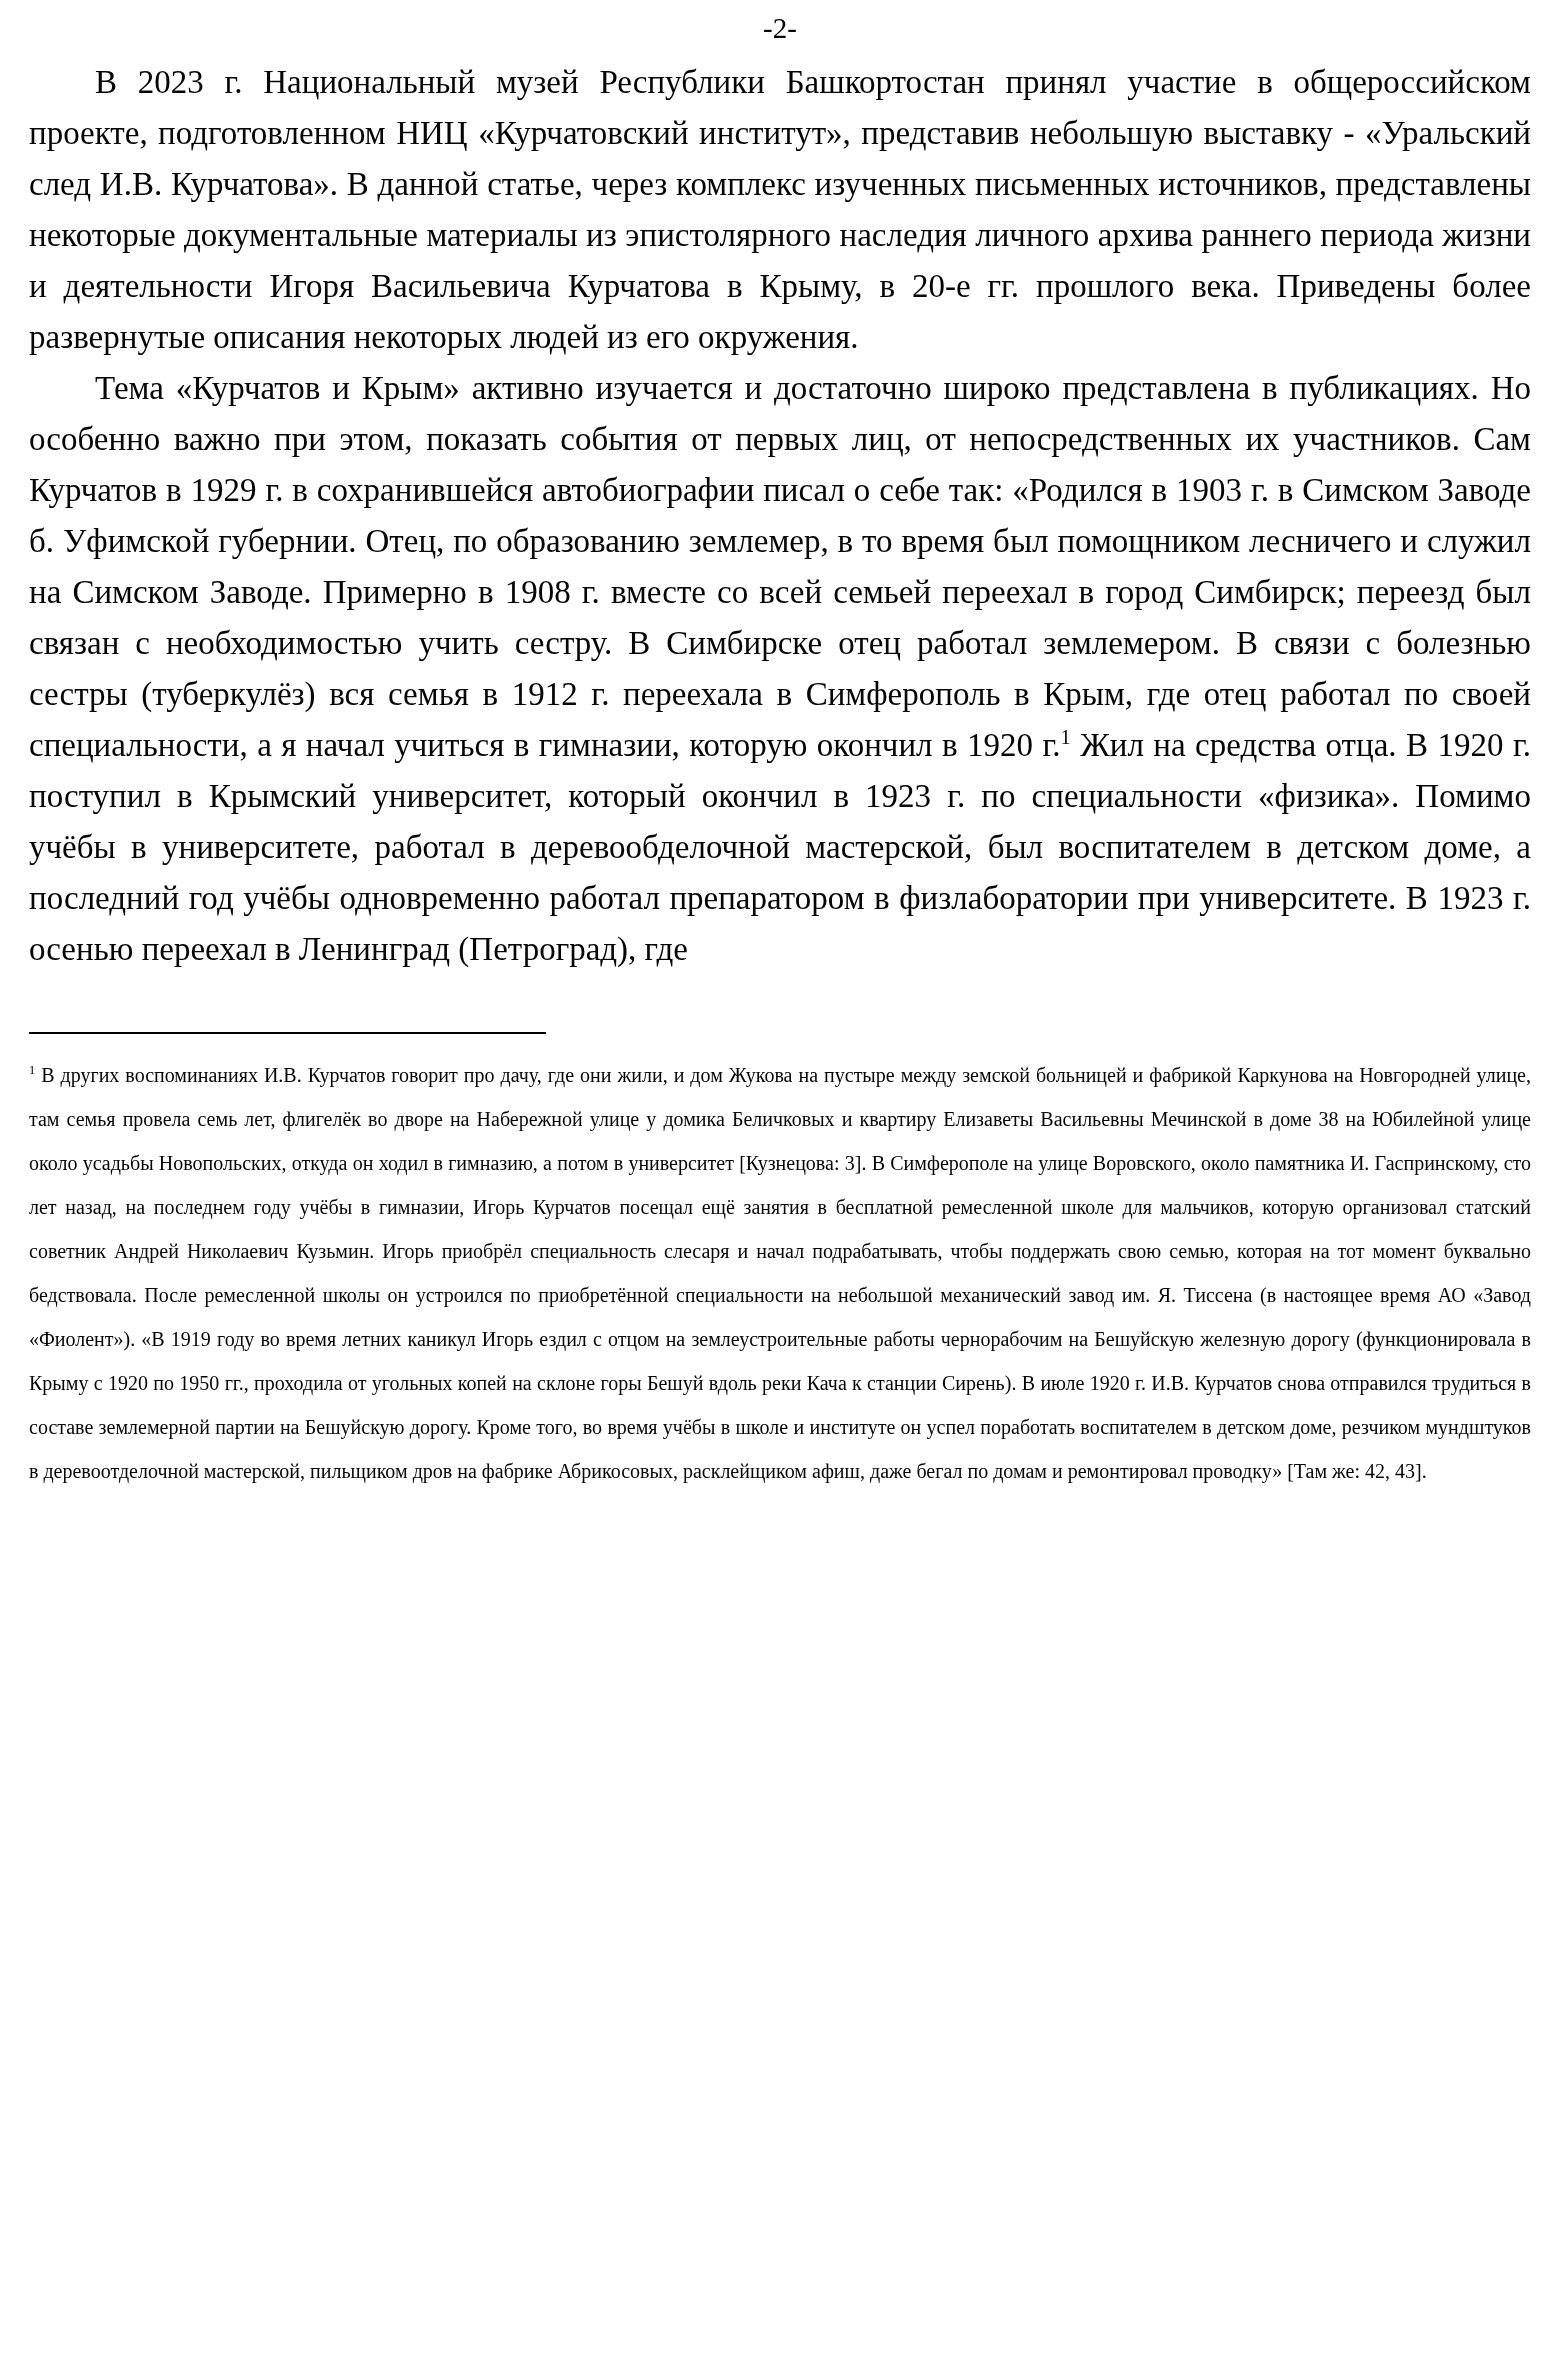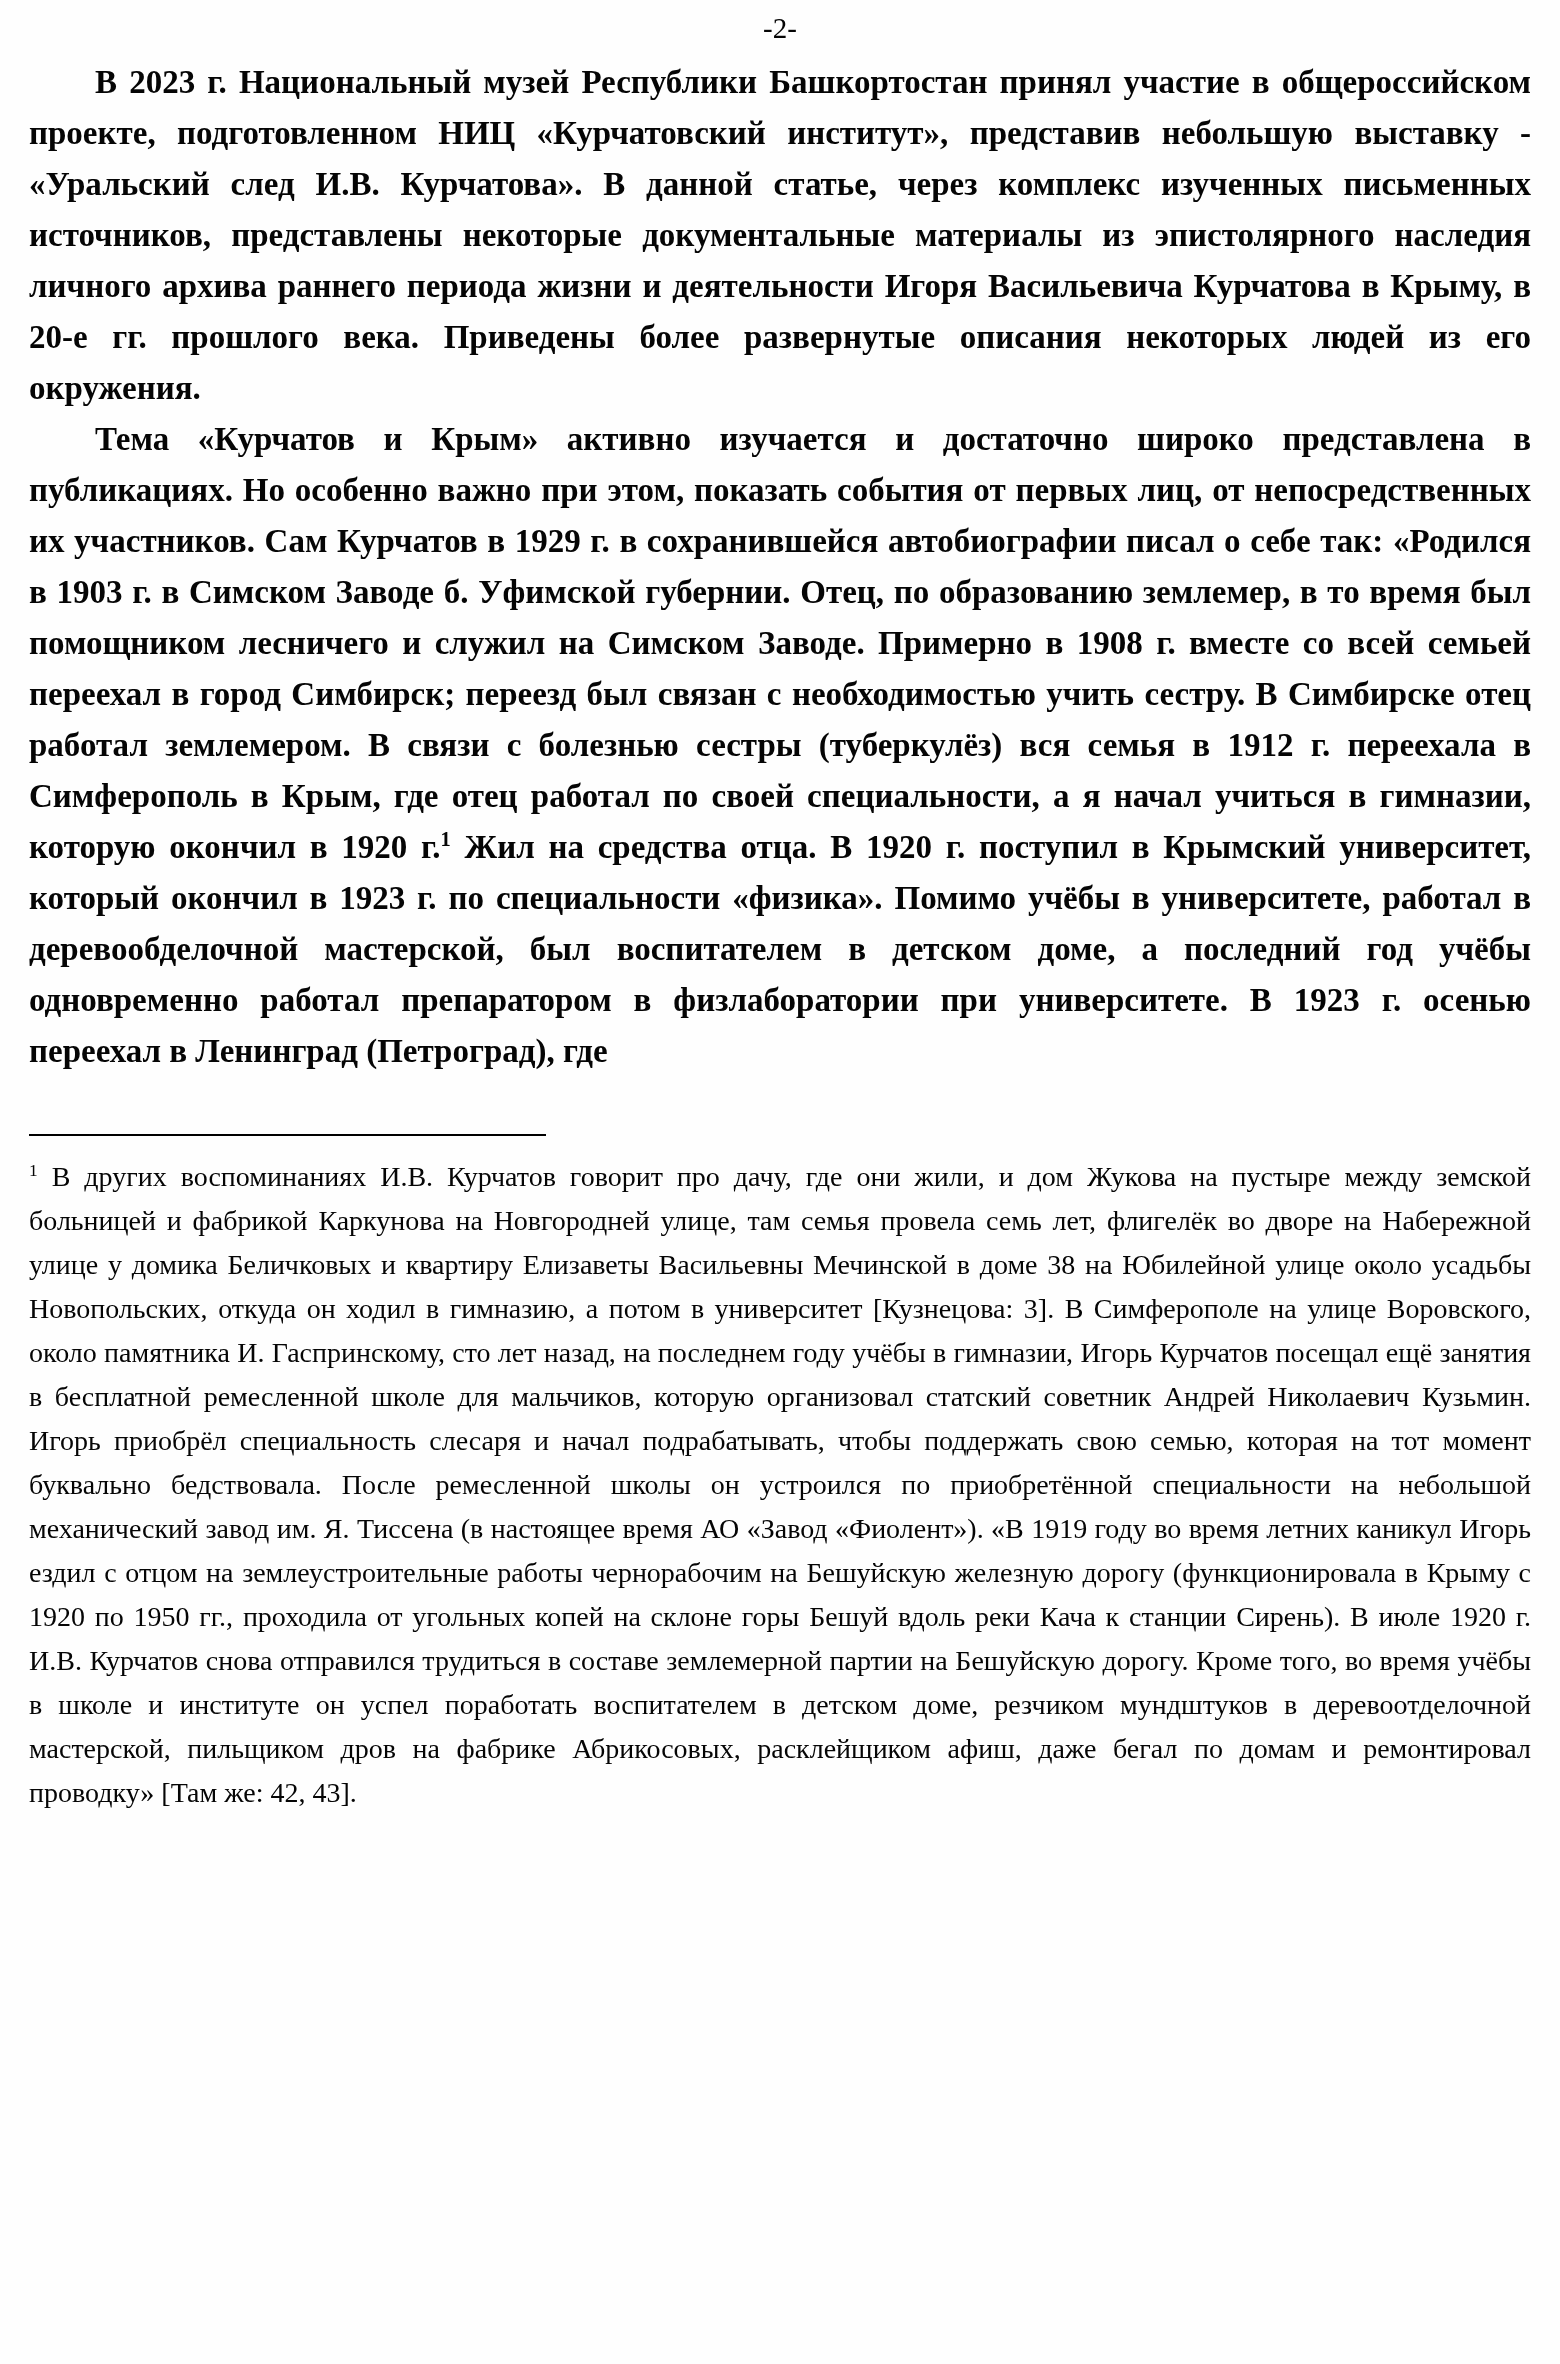--- a/index.html
+++ b/index.html
@@ -22,39 +22,38 @@
     text-align: center;
     font-size: 29px;
     line-height: 37px;
     margin-bottom: 9.8px;
   }
   .body-text {
     font-size: 33px;
     line-height: 51px;
     text-align: justify;
     text-justify: inter-word;
-    font-weight: bold;
   }
   .body-text p {
     margin: 0;
     text-indent: 66px;
   }
   sup.fn-ref {
     font-size: 62%;
     vertical-align: super;
     line-height: 0;
   }
   .footnote-sep {
     border: 0;
     border-top: 2.9px solid #000000;
     width: 517px;
     margin: 57px 0 19.5px 0;
   }
   .footnote {
-    font-size: 28px;
+    font-size: 20px;
     line-height: 44px;
     text-align: justify;
     text-justify: inter-word;
   }
   .footnote p {
     margin: 0;
     text-indent: 0;
   }
 </style>
 </head>

